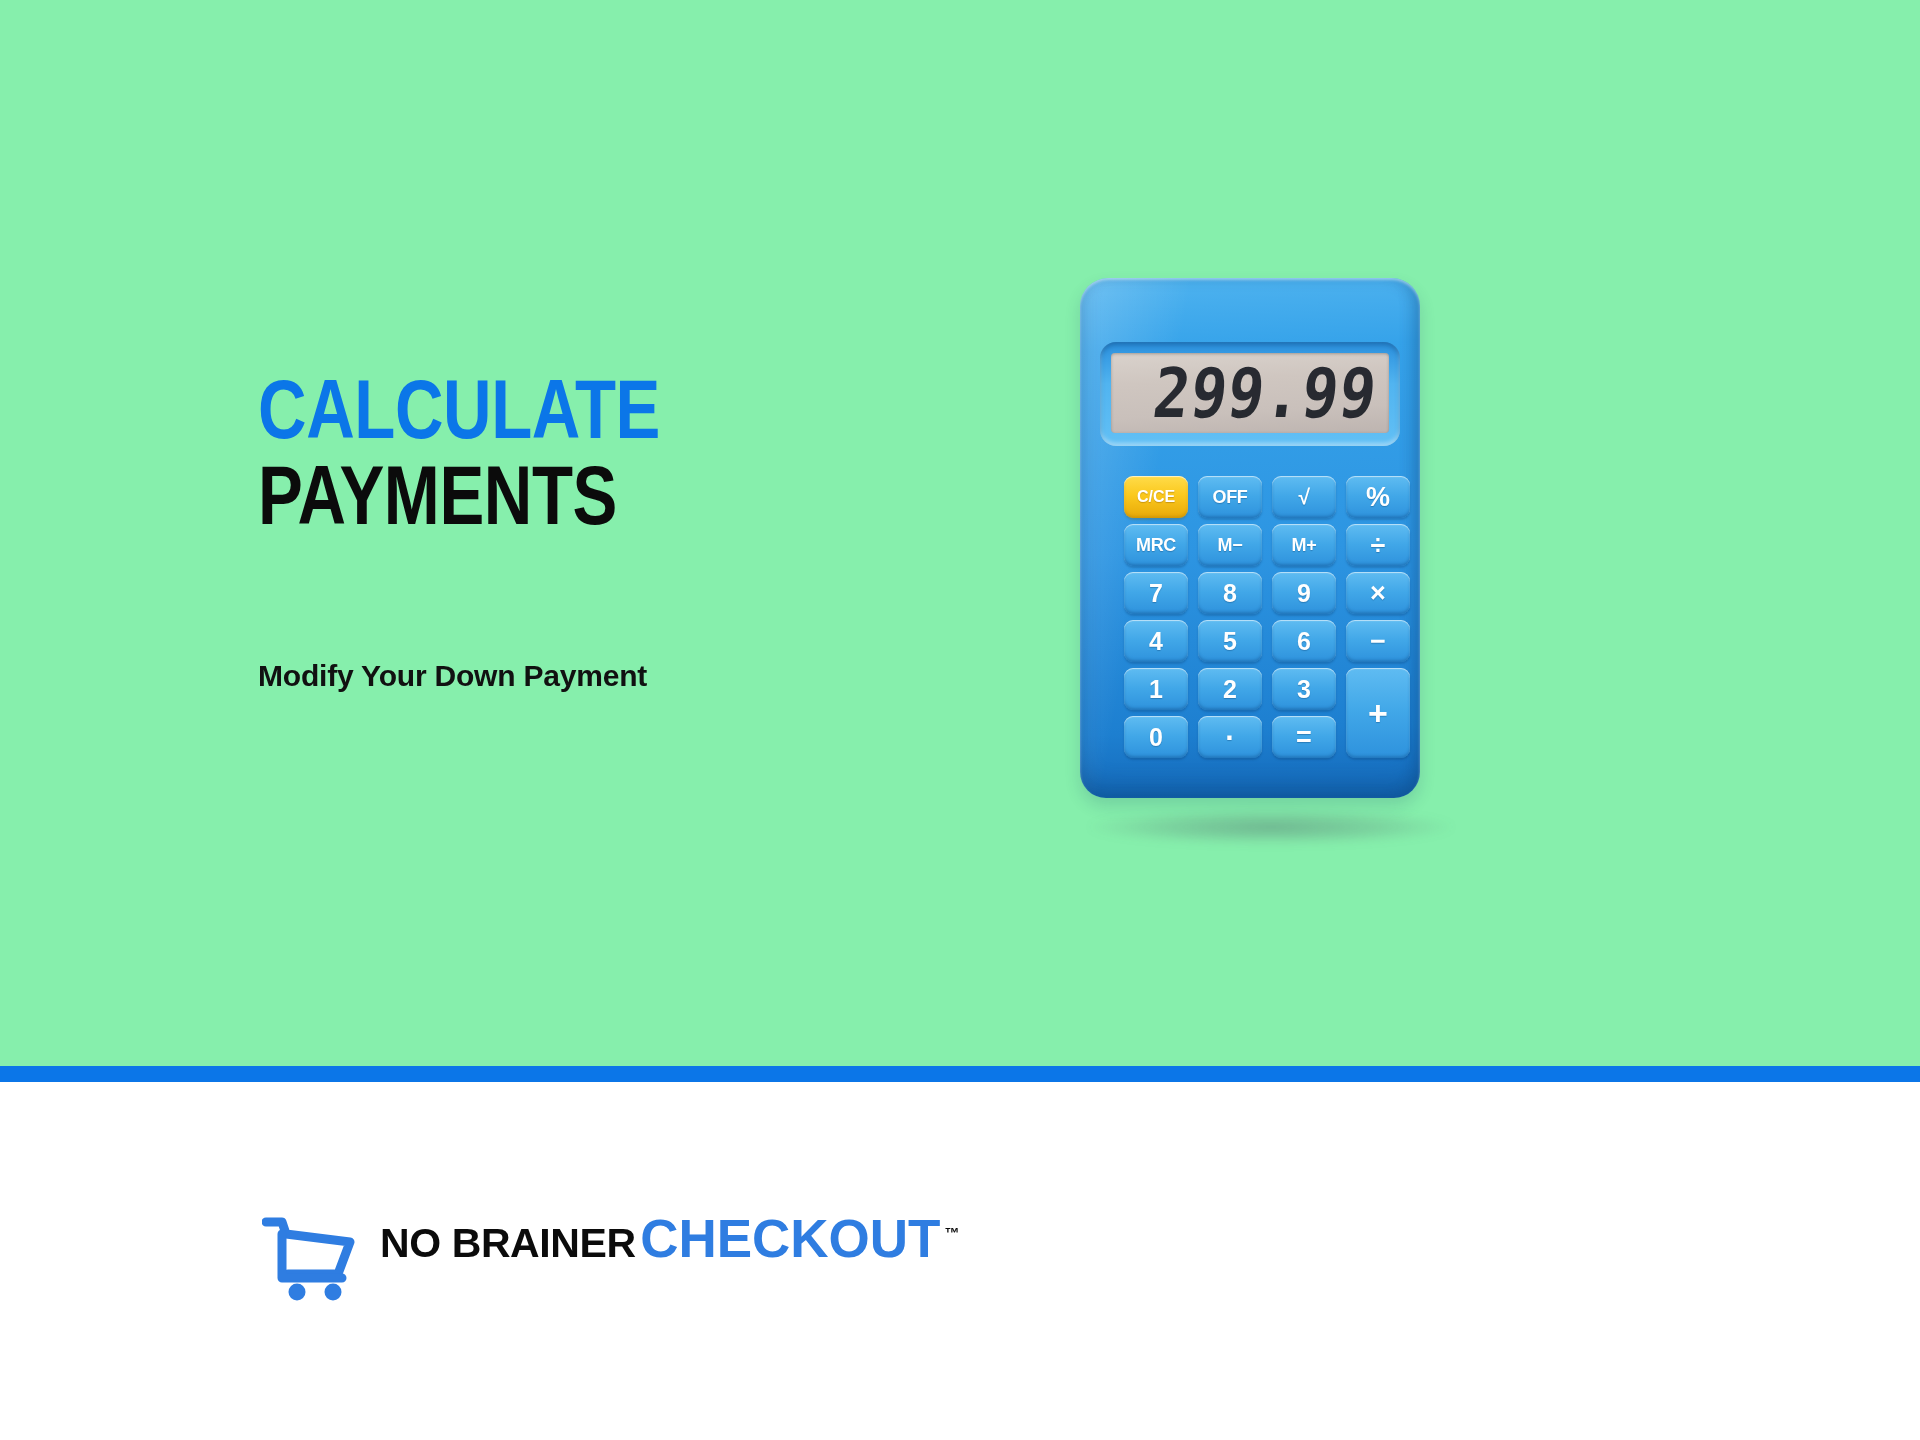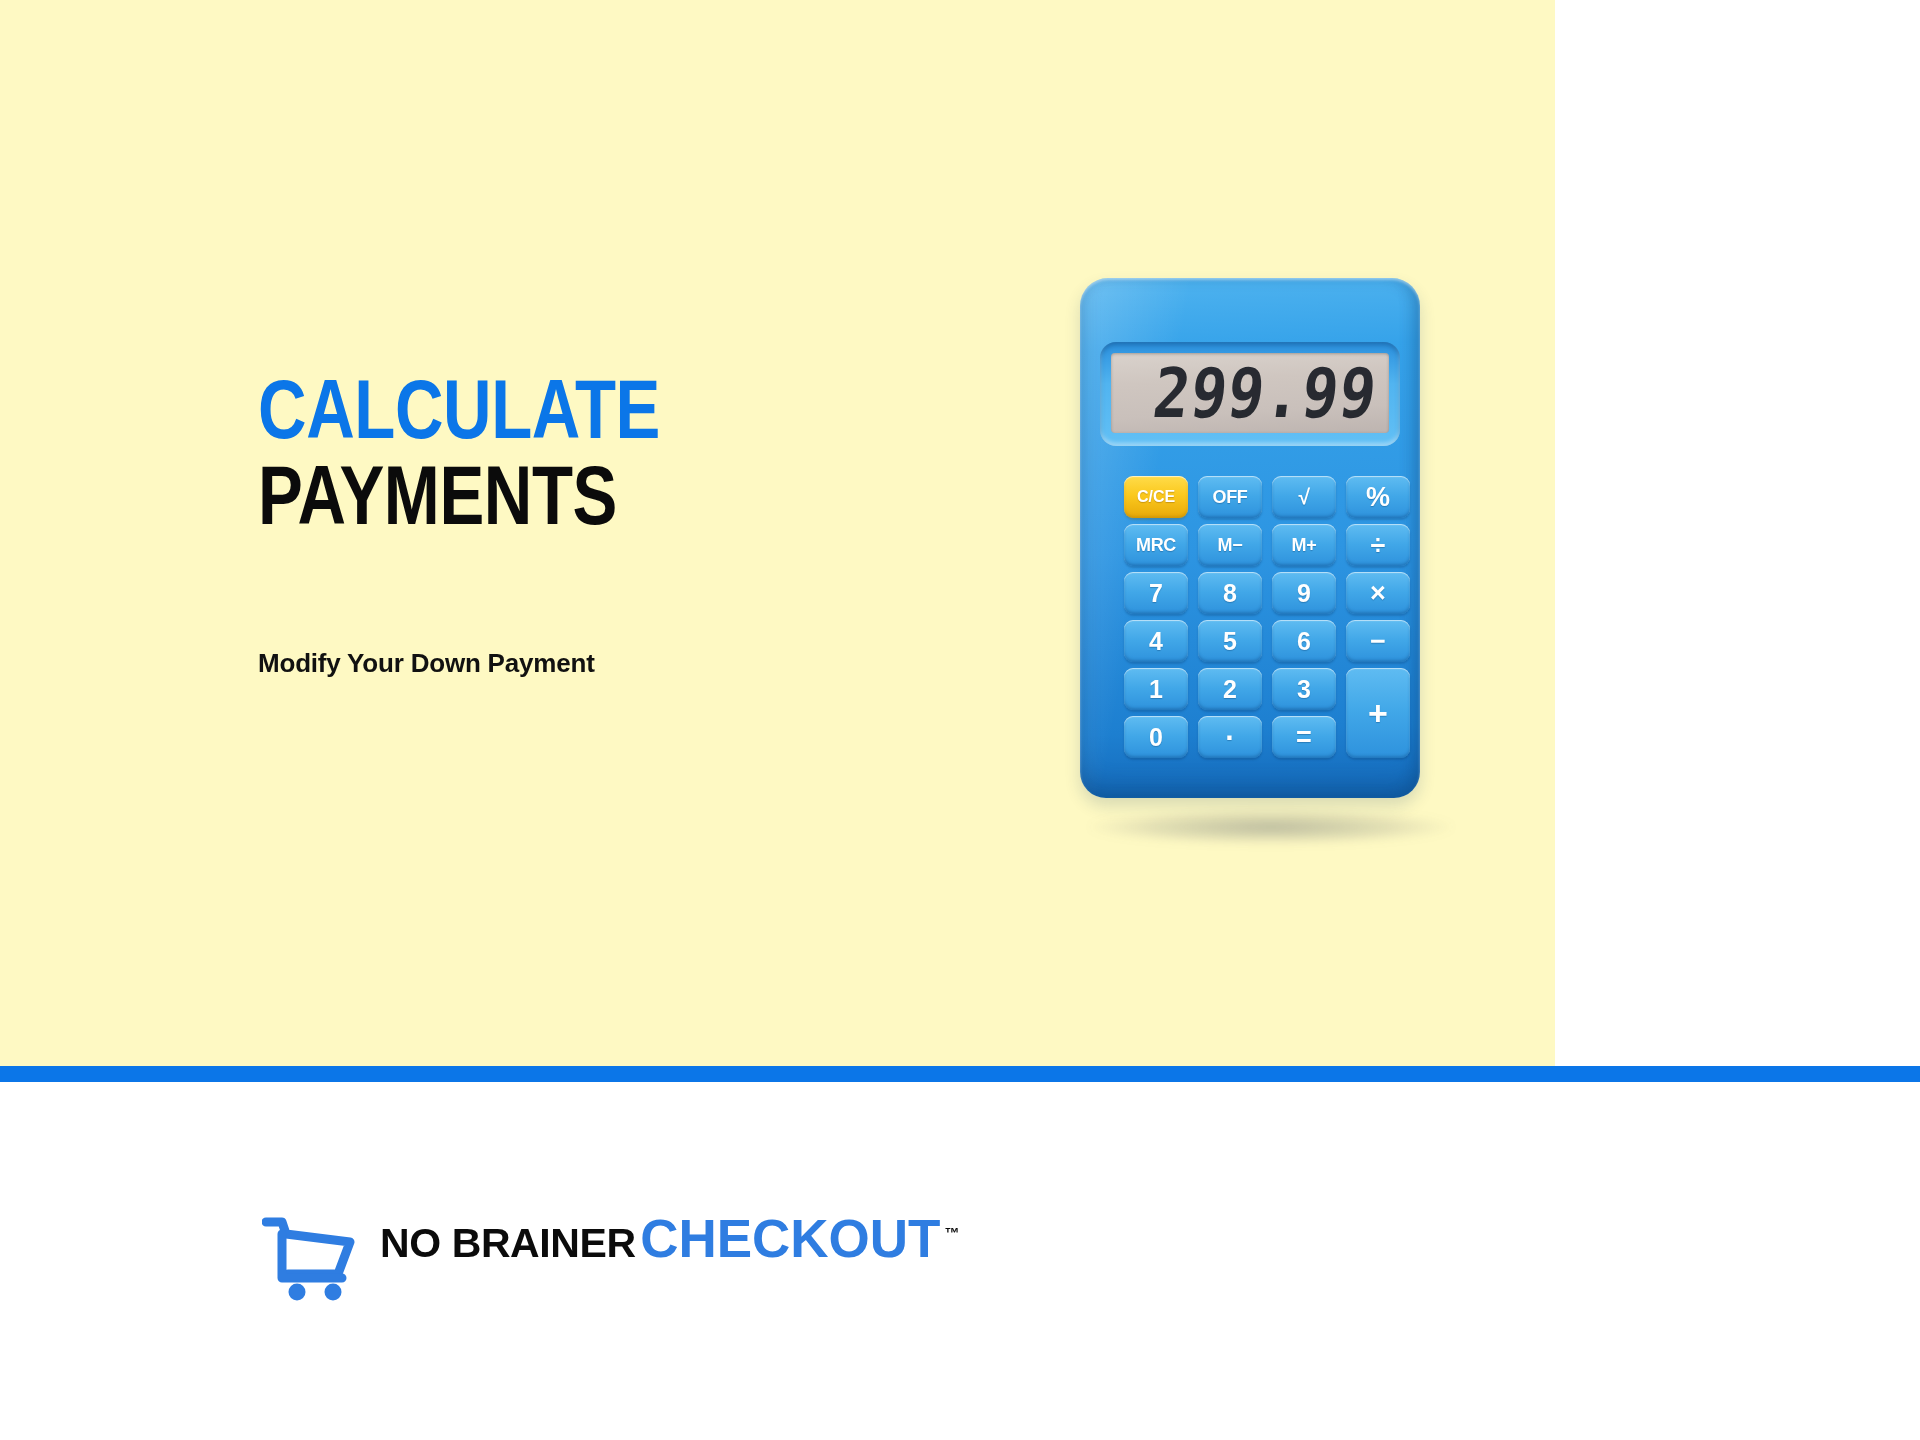--- a/index.html
+++ b/index.html
@@ -13,23 +13,23 @@
     position: relative;
     overflow: hidden;
     font-family: "Liberation Sans", sans-serif;
     -webkit-font-smoothing: antialiased;
   }
 
   
   .hero {
     position: absolute;
     left: 0; top: 0;
-    width: 1555px;
+    width: 1920px;
     height: 1066px;
-    background: #fef9c3;
+    background: #86efac;
   }
 
   .copy-block {
     position: absolute;
     left: 258px;
     top: 368px;
     width: 700px;
   }
   .headline {
     margin: 0;
@@ -42,25 +42,25 @@
     transform-origin: left center;
     white-space: nowrap;
   }
   .headline .ln1 { display: block; color: #0b76e8; }
   .headline .ln2 { display: block; color: #0b0b0b; margin-top: 4px; }
 
   .subcopy {
     margin: 0;
     position: absolute;
     left: 0;
-    top: 278px;
+    top: 288px;
     width: 620px;
     font-family: "Liberation Sans", sans-serif;
     font-weight: 600;
-    font-size: 26px;
+    font-size: 30px;
     line-height: 1.33;
     color: #111111;
     letter-spacing: -0.2px;
   }
   .subcopy span { display: block; }
 
   
   .calc-stage {
     position: absolute;
     left: 1070px;

